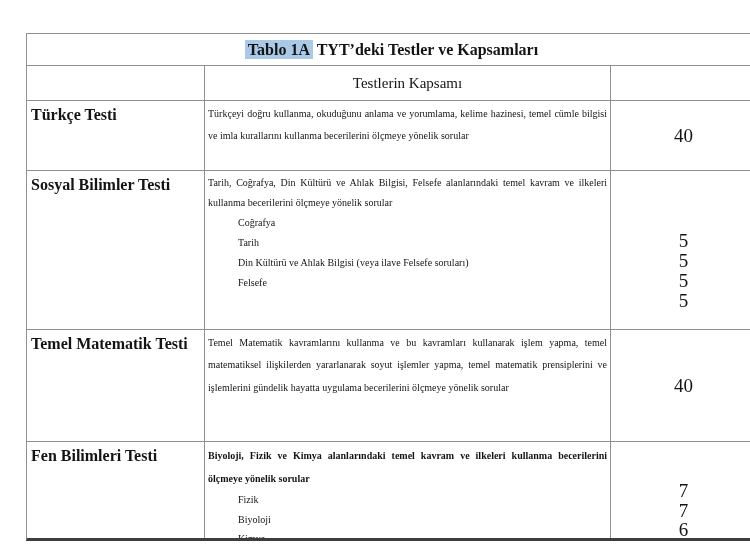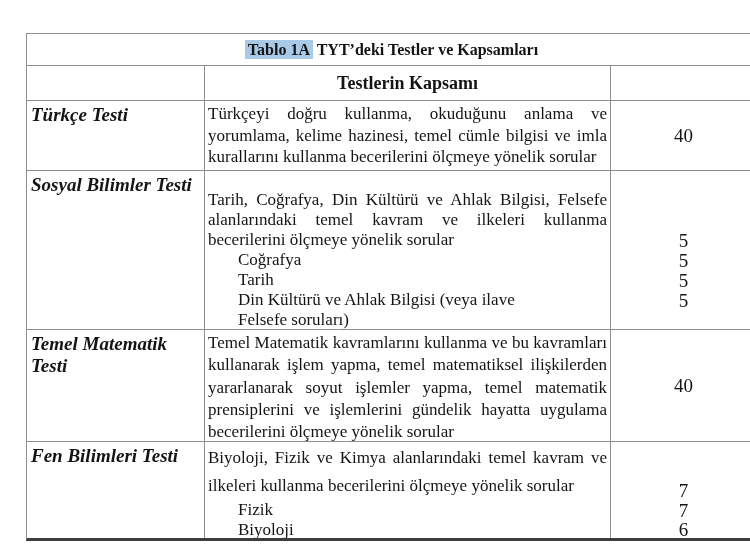--- a/index.html
+++ b/index.html
@@ -23,35 +23,35 @@
                font-weight: bold; font-size: 16px; line-height: 31px; }
   .hl { background: var(--title-highlight, #a9c9e6); padding: 1px 3px; }
 
   .row-header { height: 35px; }
   .row-r1 { height: 70px; }
   .row-r2 { height: 159px; }
   .row-r3 { height: 112px; }
   .row-r4 { height: 96px; }
 
   .c1 { width: 178px; border-right: 1px solid var(--border, #8f8f8f);
-        padding: 3px 6px 0 4px; font-weight: bold; font-size: 19px; line-height: 21px; font-style: italic; }
+        padding: 3px 6px 0 4px; font-weight: bold; font-size: 16px; line-height: 21px; }
   .c2 { width: 406px; border-right: 1px solid var(--border, #8f8f8f);
-        padding: 2px 3px 0 3px; font-size: 17px; }
+        padding: 2px 3px 0 3px; font-size: 10px; }
   .c3 { width: 145px; font-size: 19px; text-align: center; }
 
   .c1-mat { line-height: 22px; }
 
   .hdr-cell { display: flex; align-items: center; justify-content: center;
-              font-weight: bold; font-size: 18px; padding: 0; }
+              font-weight: normal; font-size: 15px; padding: 0; }
 
   .desc { text-align: justify; }
   .lh21 { line-height: 21.5px; }
-  .lh20 { line-height: 20px; margin-top: 17px; }
+  .lh20 { line-height: 20px; }
   .lh22 { line-height: 22.3px; }
-  .lh195 { line-height: 28px; }
+  .lh195 { line-height: 23px; font-weight: bold; }
 
   .subitem { padding-left: 30px; line-height: 20px; }
   .subitem-f { padding-left: 30px; line-height: 19.5px; }
   .wrap-narrow { max-width: 342px; }
 
   .count-mid { display: flex; align-items: center; justify-content: center; }
   .sp-60 { height: 60px; }
   .sp-39 { height: 39px; }
   .nl { height: 20px; line-height: 20px; }
   .nl-f { height: 19.5px; line-height: 19.5px; }

